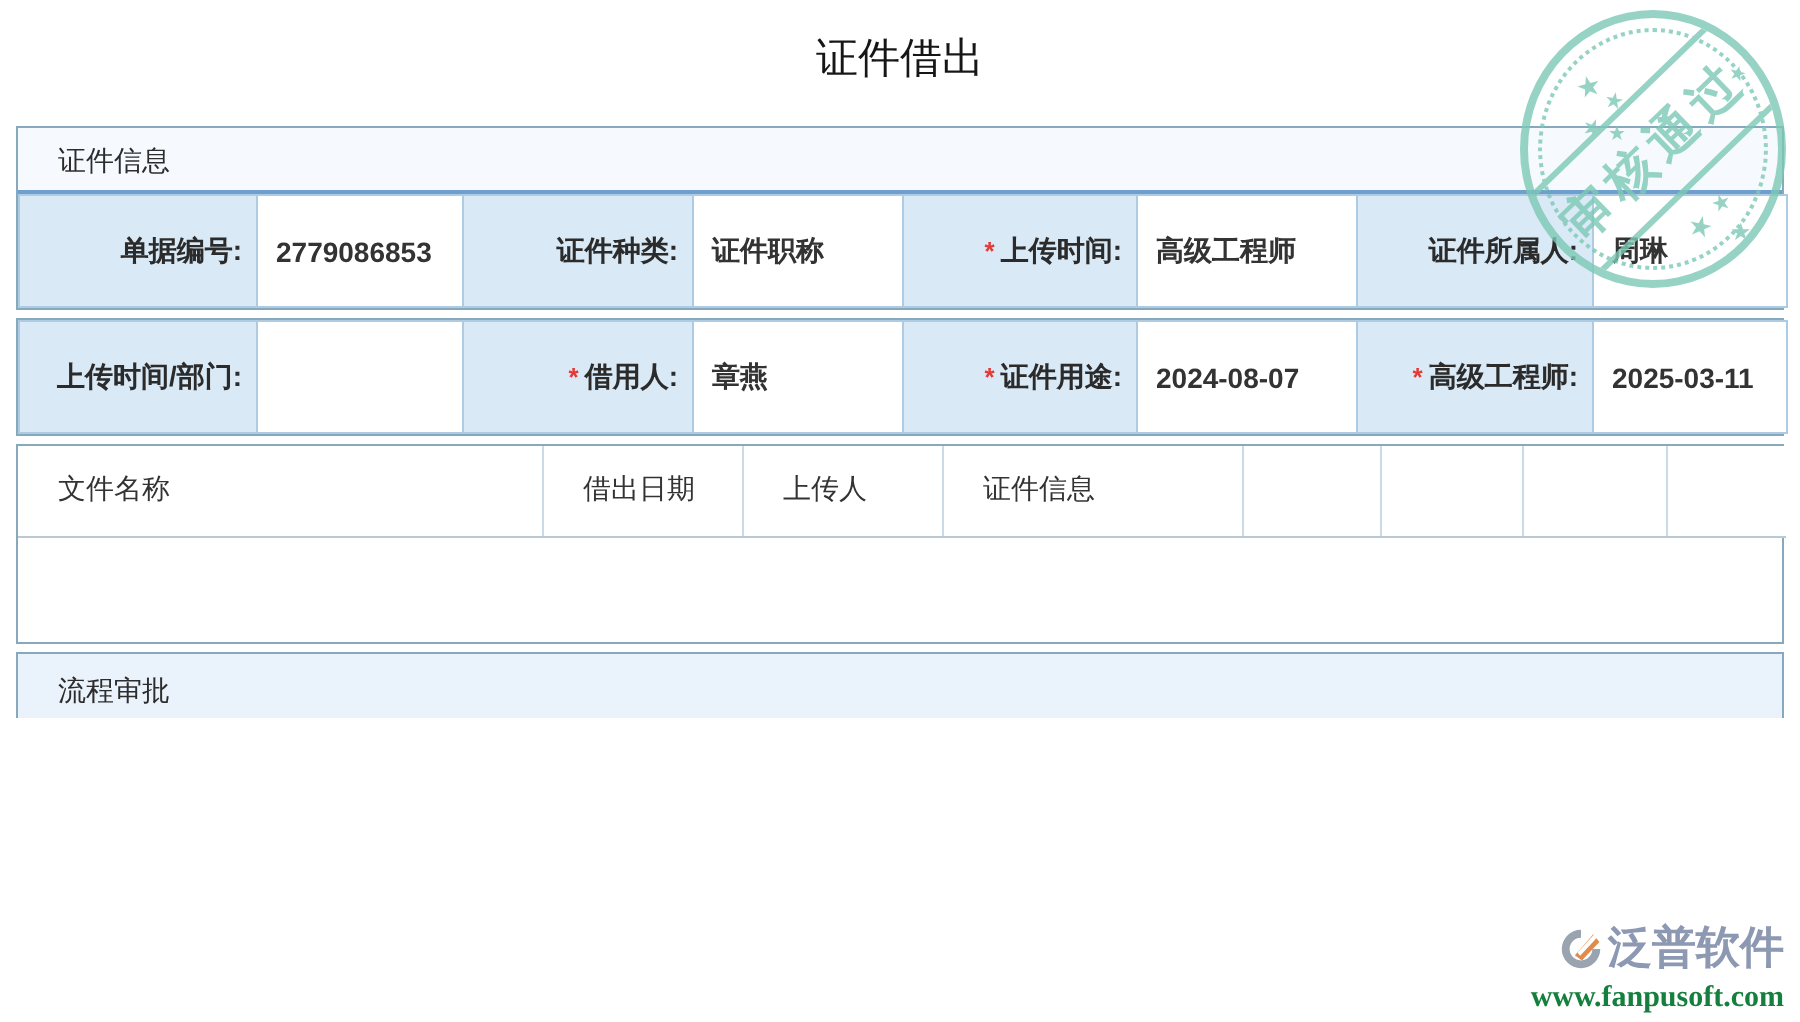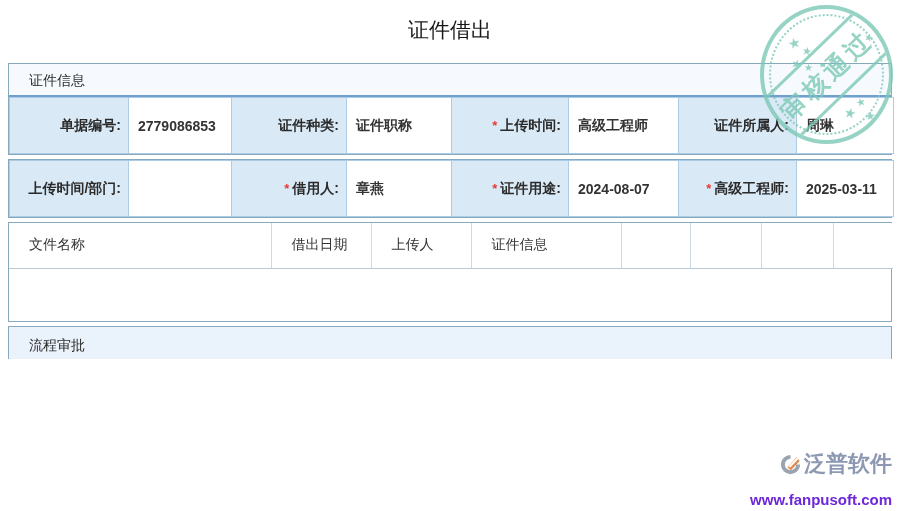--- a/index.html
+++ b/index.html
@@ -82,22 +82,22 @@
   .s7 { left: 101px; top: 101px; font-size: 12px; }
   .s8 { left: 100px; top: 24px; font-size: 10px; transform: rotate(14deg); }
 
   
   .logo { position: absolute; right: 8px; bottom: 3px; text-align: left; z-index: 11; }
   .logo-row {
     display: flex; align-items: center; justify-content: flex-end; gap: 3px;
     font-size: 22px; font-weight: bold; color: #8d99b2; line-height: 1;
   }
   .logo-url {
-    font-family: Liberation Sans, sans-serif;
-    font-size: 15px; font-weight: bold; color: #6d28d9; margin-top: 16px;
+    font-family: Liberation Serif, serif;
+    font-size: 15px; font-weight: bold; color: #15803d; margin-top: 6px;
   }
 </style>
 </head>
 <body>
 
 <div class="wrap">
 
   <div class="page-title">证件借出</div>
 
   <div class="section">

